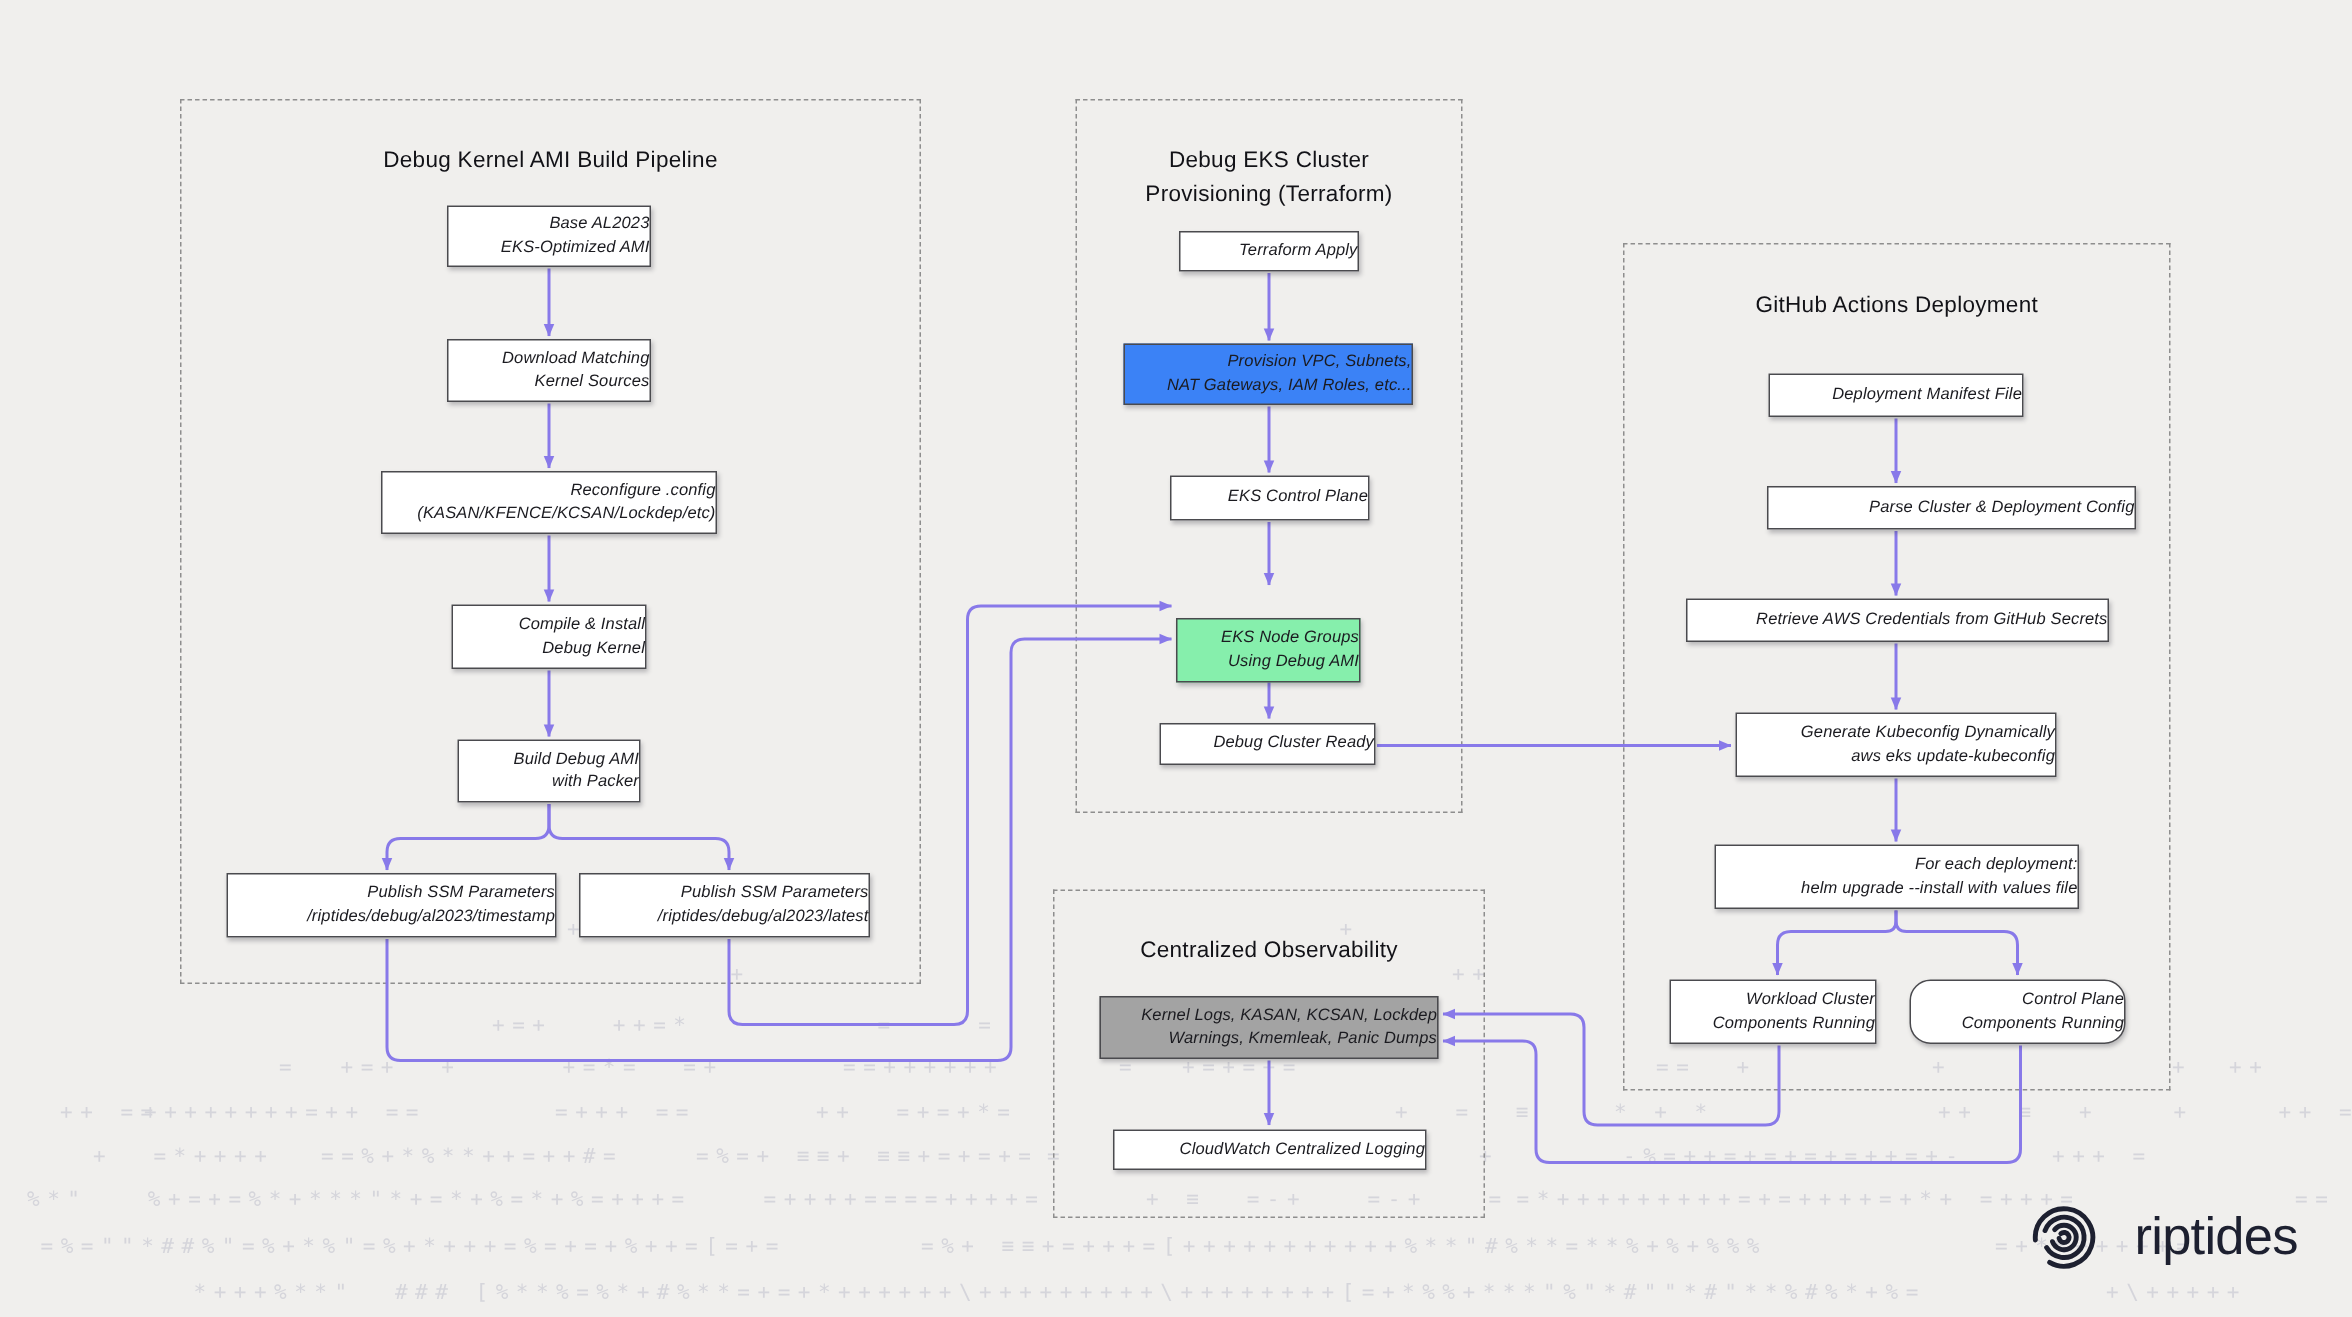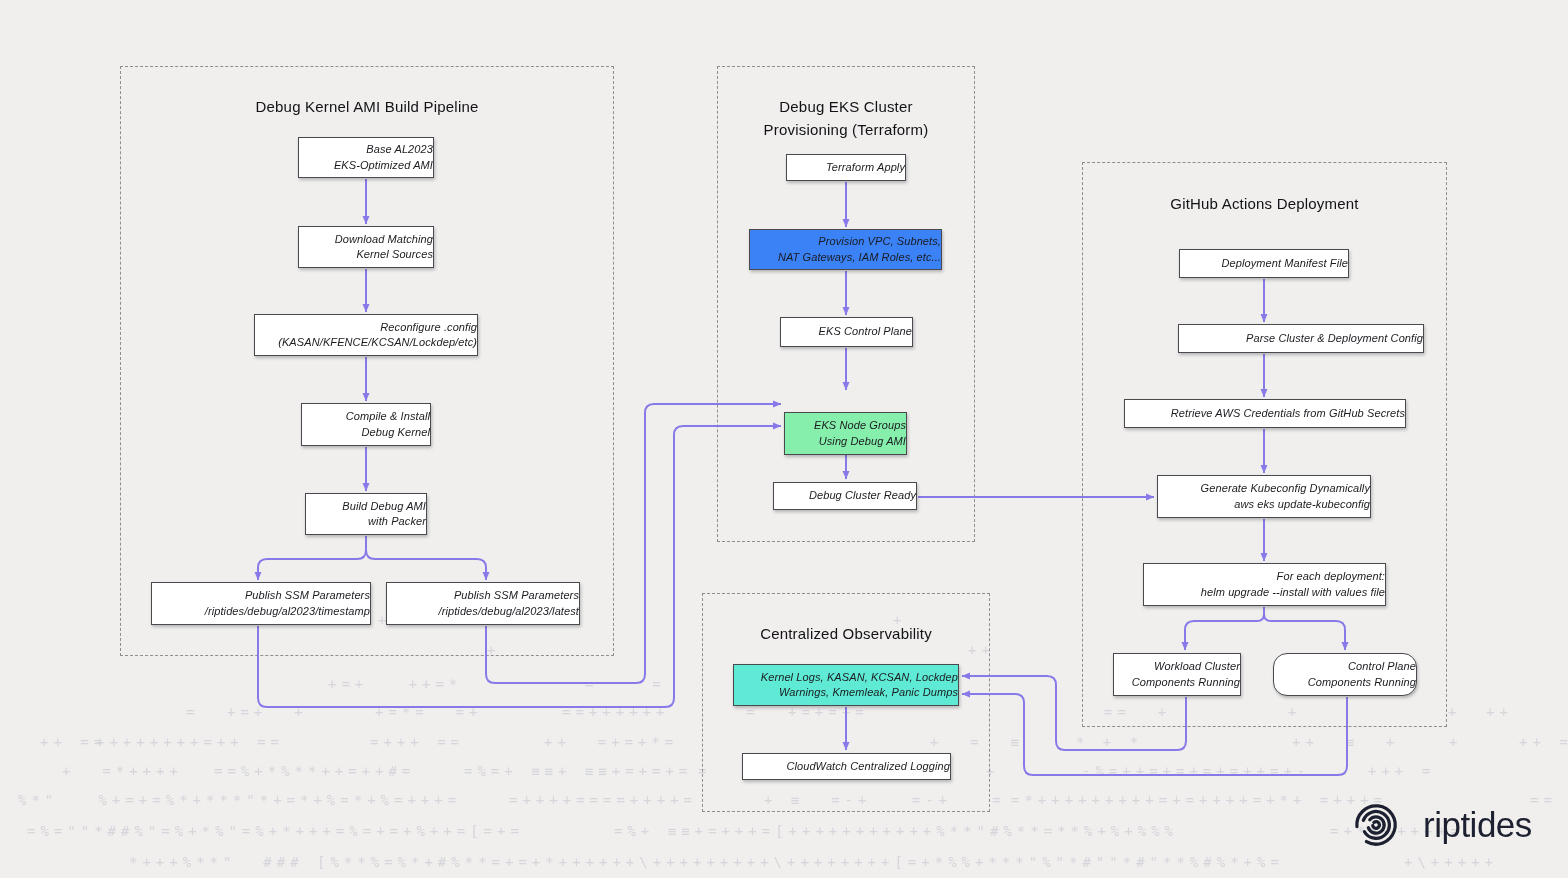--- a/index.html
+++ b/index.html
@@ -198,29 +198,29 @@
         <span>Retrieve AWS Credentials from GitHub Secrets</span>
       </div>
       <div class="node" style="left: 1157px; top: 475px; width: 214px; height: 43px; background: rgb(255, 255, 255); border-color: rgb(74, 74, 78); color: rgb(27, 27, 32);">
         <span>Generate Kubeconfig Dynamically</span>
         <span>aws eks update-kubeconfig</span>
       </div>
       <div class="node" style="left: 1143px; top: 563px; width: 243px; height: 43px; background: rgb(255, 255, 255); border-color: rgb(74, 74, 78); color: rgb(27, 27, 32);">
         <span>For each deployment:</span>
         <span>helm upgrade --install with values file</span>
       </div>
-      <div class="node" style="left: 1113px; top: 653px; width: 128px; height: 43px; background: rgb(255, 255, 255); border-color: rgb(74, 74, 78); color: rgb(27, 27, 32);">
+      <div class="node" style="left: 1113px; top: 653px; width: 138px; height: 43px; background: rgb(255, 255, 255); border-color: rgb(74, 74, 78); color: rgb(27, 27, 32);">
         <span>Workload Cluster</span>
         <span>Components Running</span>
       </div>
       <div class="node" style="left: 1273px; top: 653px; width: 144px; height: 43px; background: rgb(255, 255, 255); border-color: rgb(74, 74, 78); color: rgb(27, 27, 32); border-radius: 14px;">
         <span>Control Plane</span>
         <span>Components Running</span>
       </div>
-      <div class="node" style="left: 733px; top: 664px; width: 226px; height: 42px; background: #5eead4; border-color: rgb(74, 74, 78); color: rgb(27, 27, 32);">
+      <div class="node" style="left: 733px; top: 664px; width: 226px; height: 42px; background: #a3a3a3; border-color: rgb(74, 74, 78); color: rgb(27, 27, 32);">
         <span>Kernel Logs, KASAN, KCSAN, Lockdep</span>
         <span>Warnings, Kmemleak, Panic Dumps</span>
       </div>
       <div class="node" style="left: 742px; top: 753px; width: 209px; height: 27px; background: rgb(255, 255, 255); border-color: rgb(74, 74, 78); color: rgb(27, 27, 32);">
         <span>CloudWatch Centralized Logging</span>
       </div>
     </div>
   <div class="logo" style="left:1353px; top:801px;">
     <svg width="46" height="46" viewBox="0 0 48 48" fill="none" stroke="#1d2030" stroke-width="3.4" stroke-linecap="round">
       <path d="M 4.1 25.7 A 20 20 0 1 1 14 41.3"></path>

